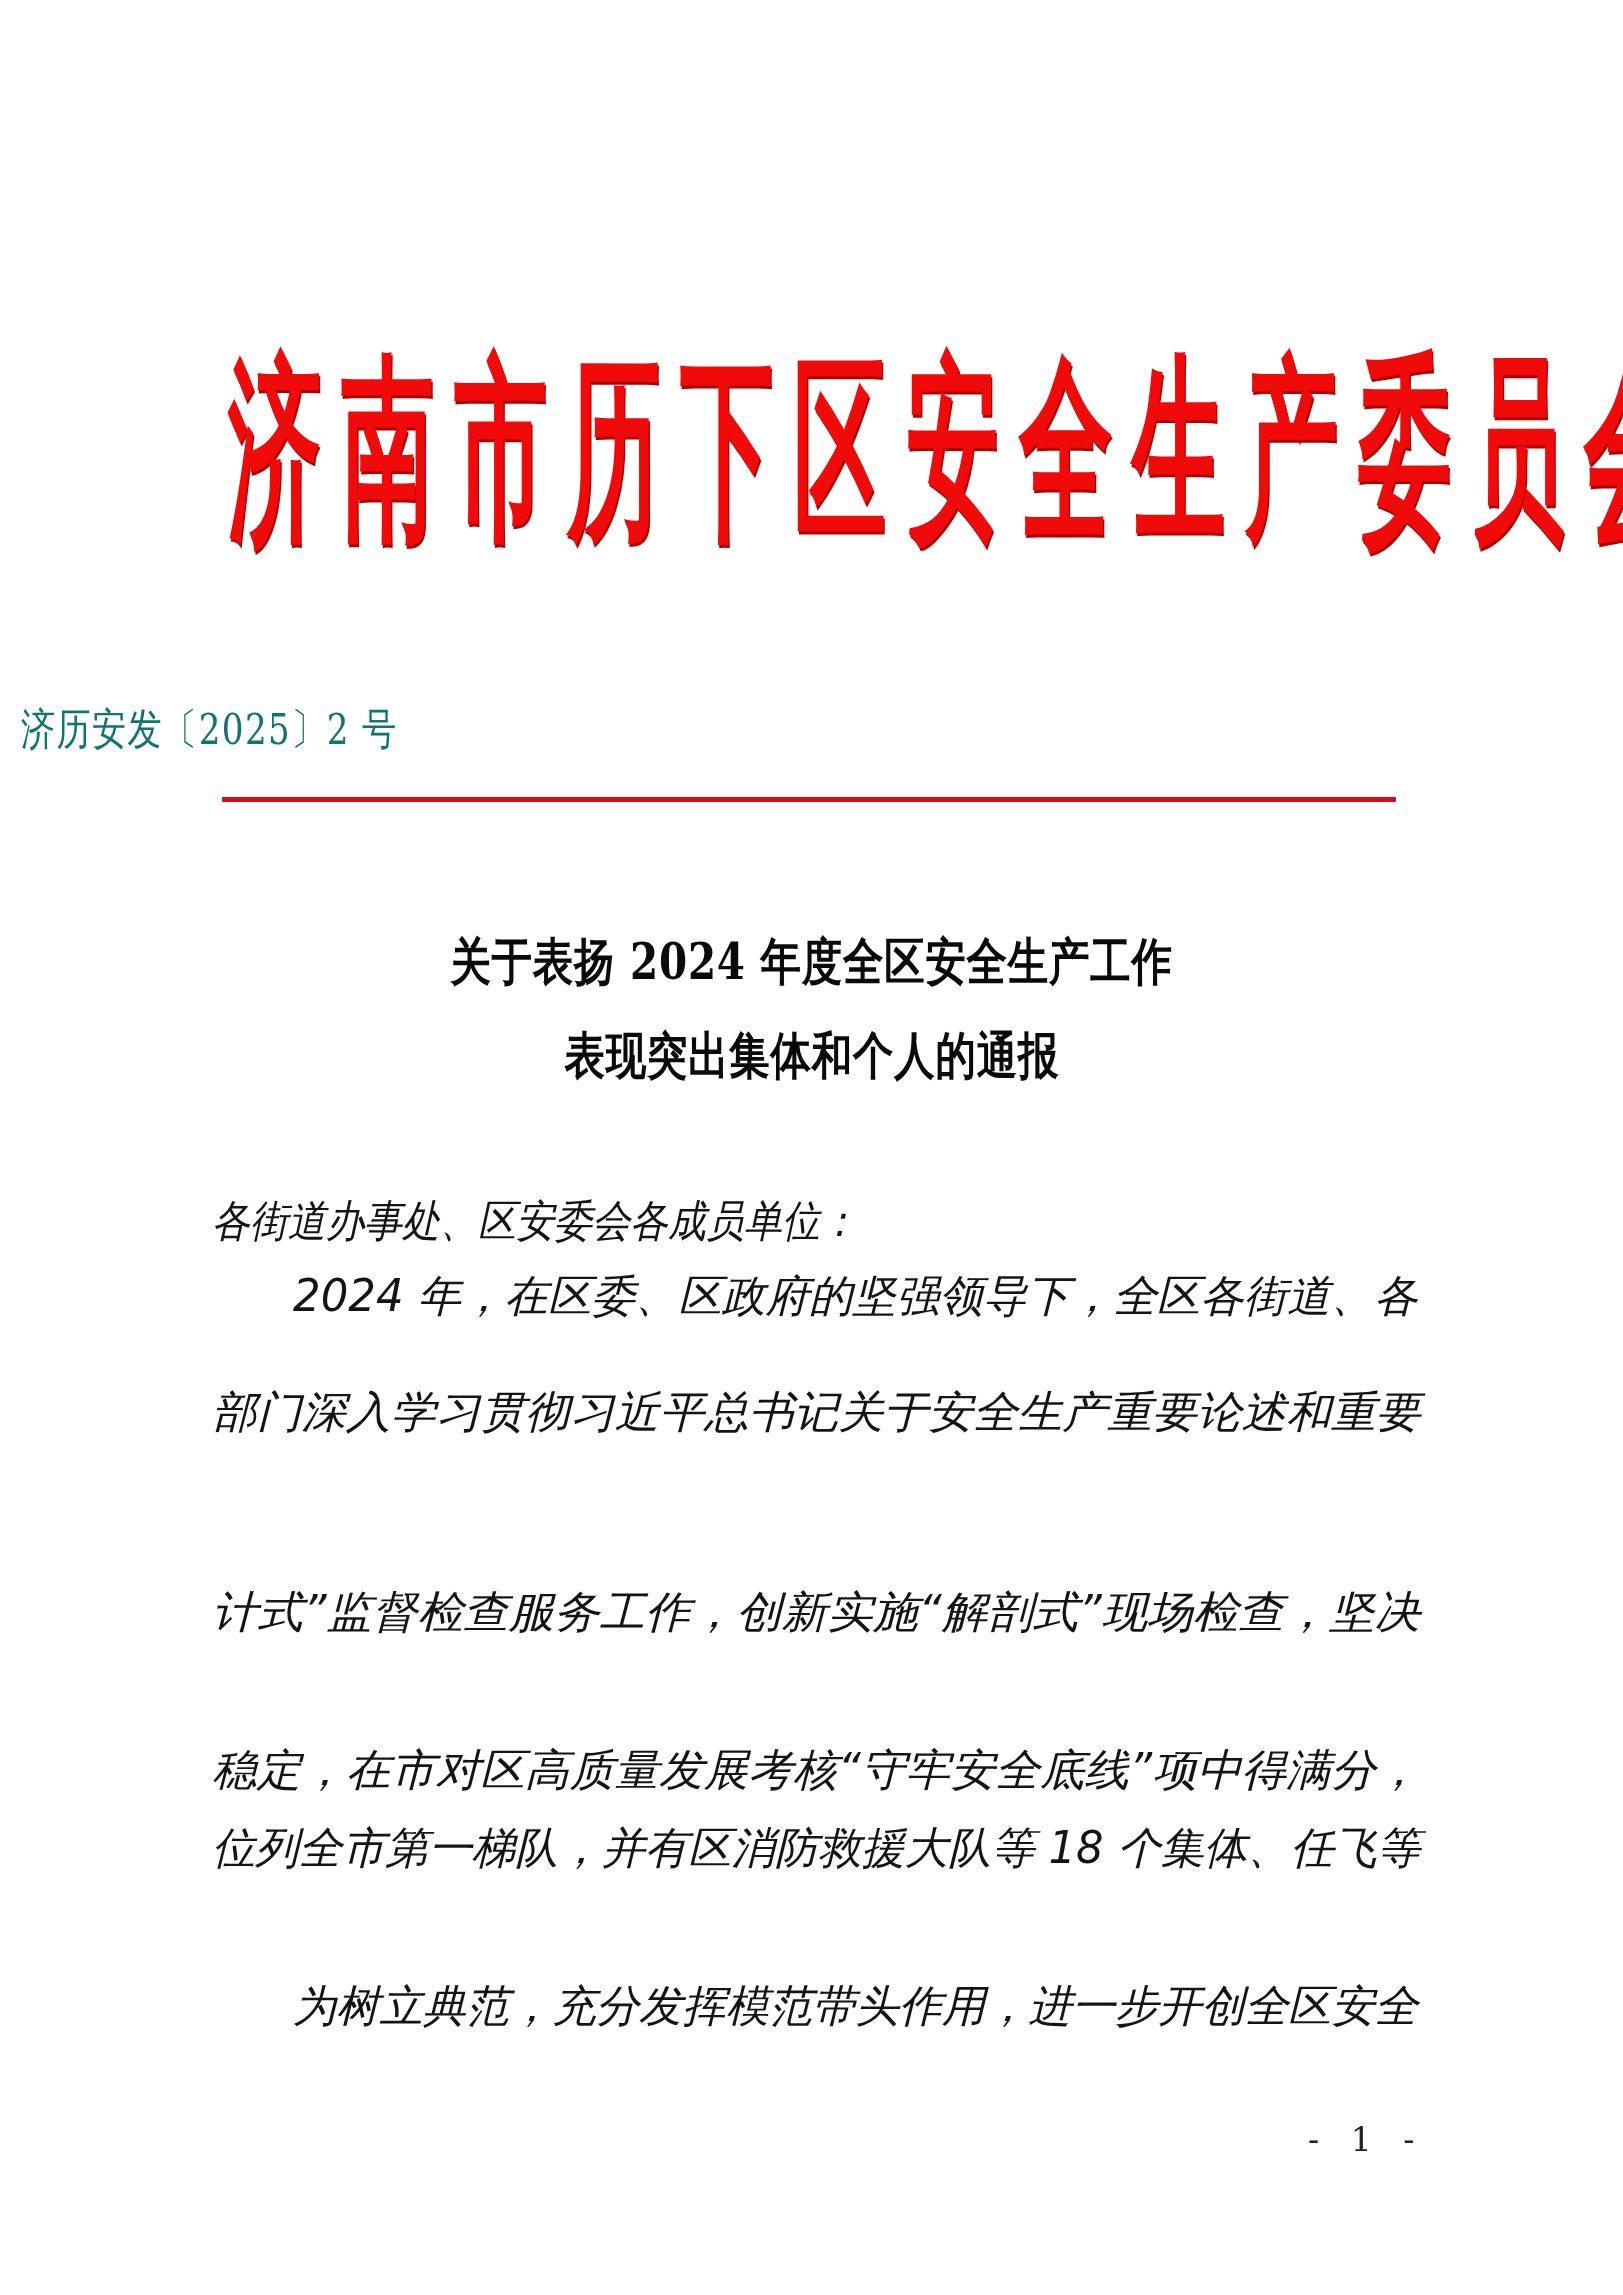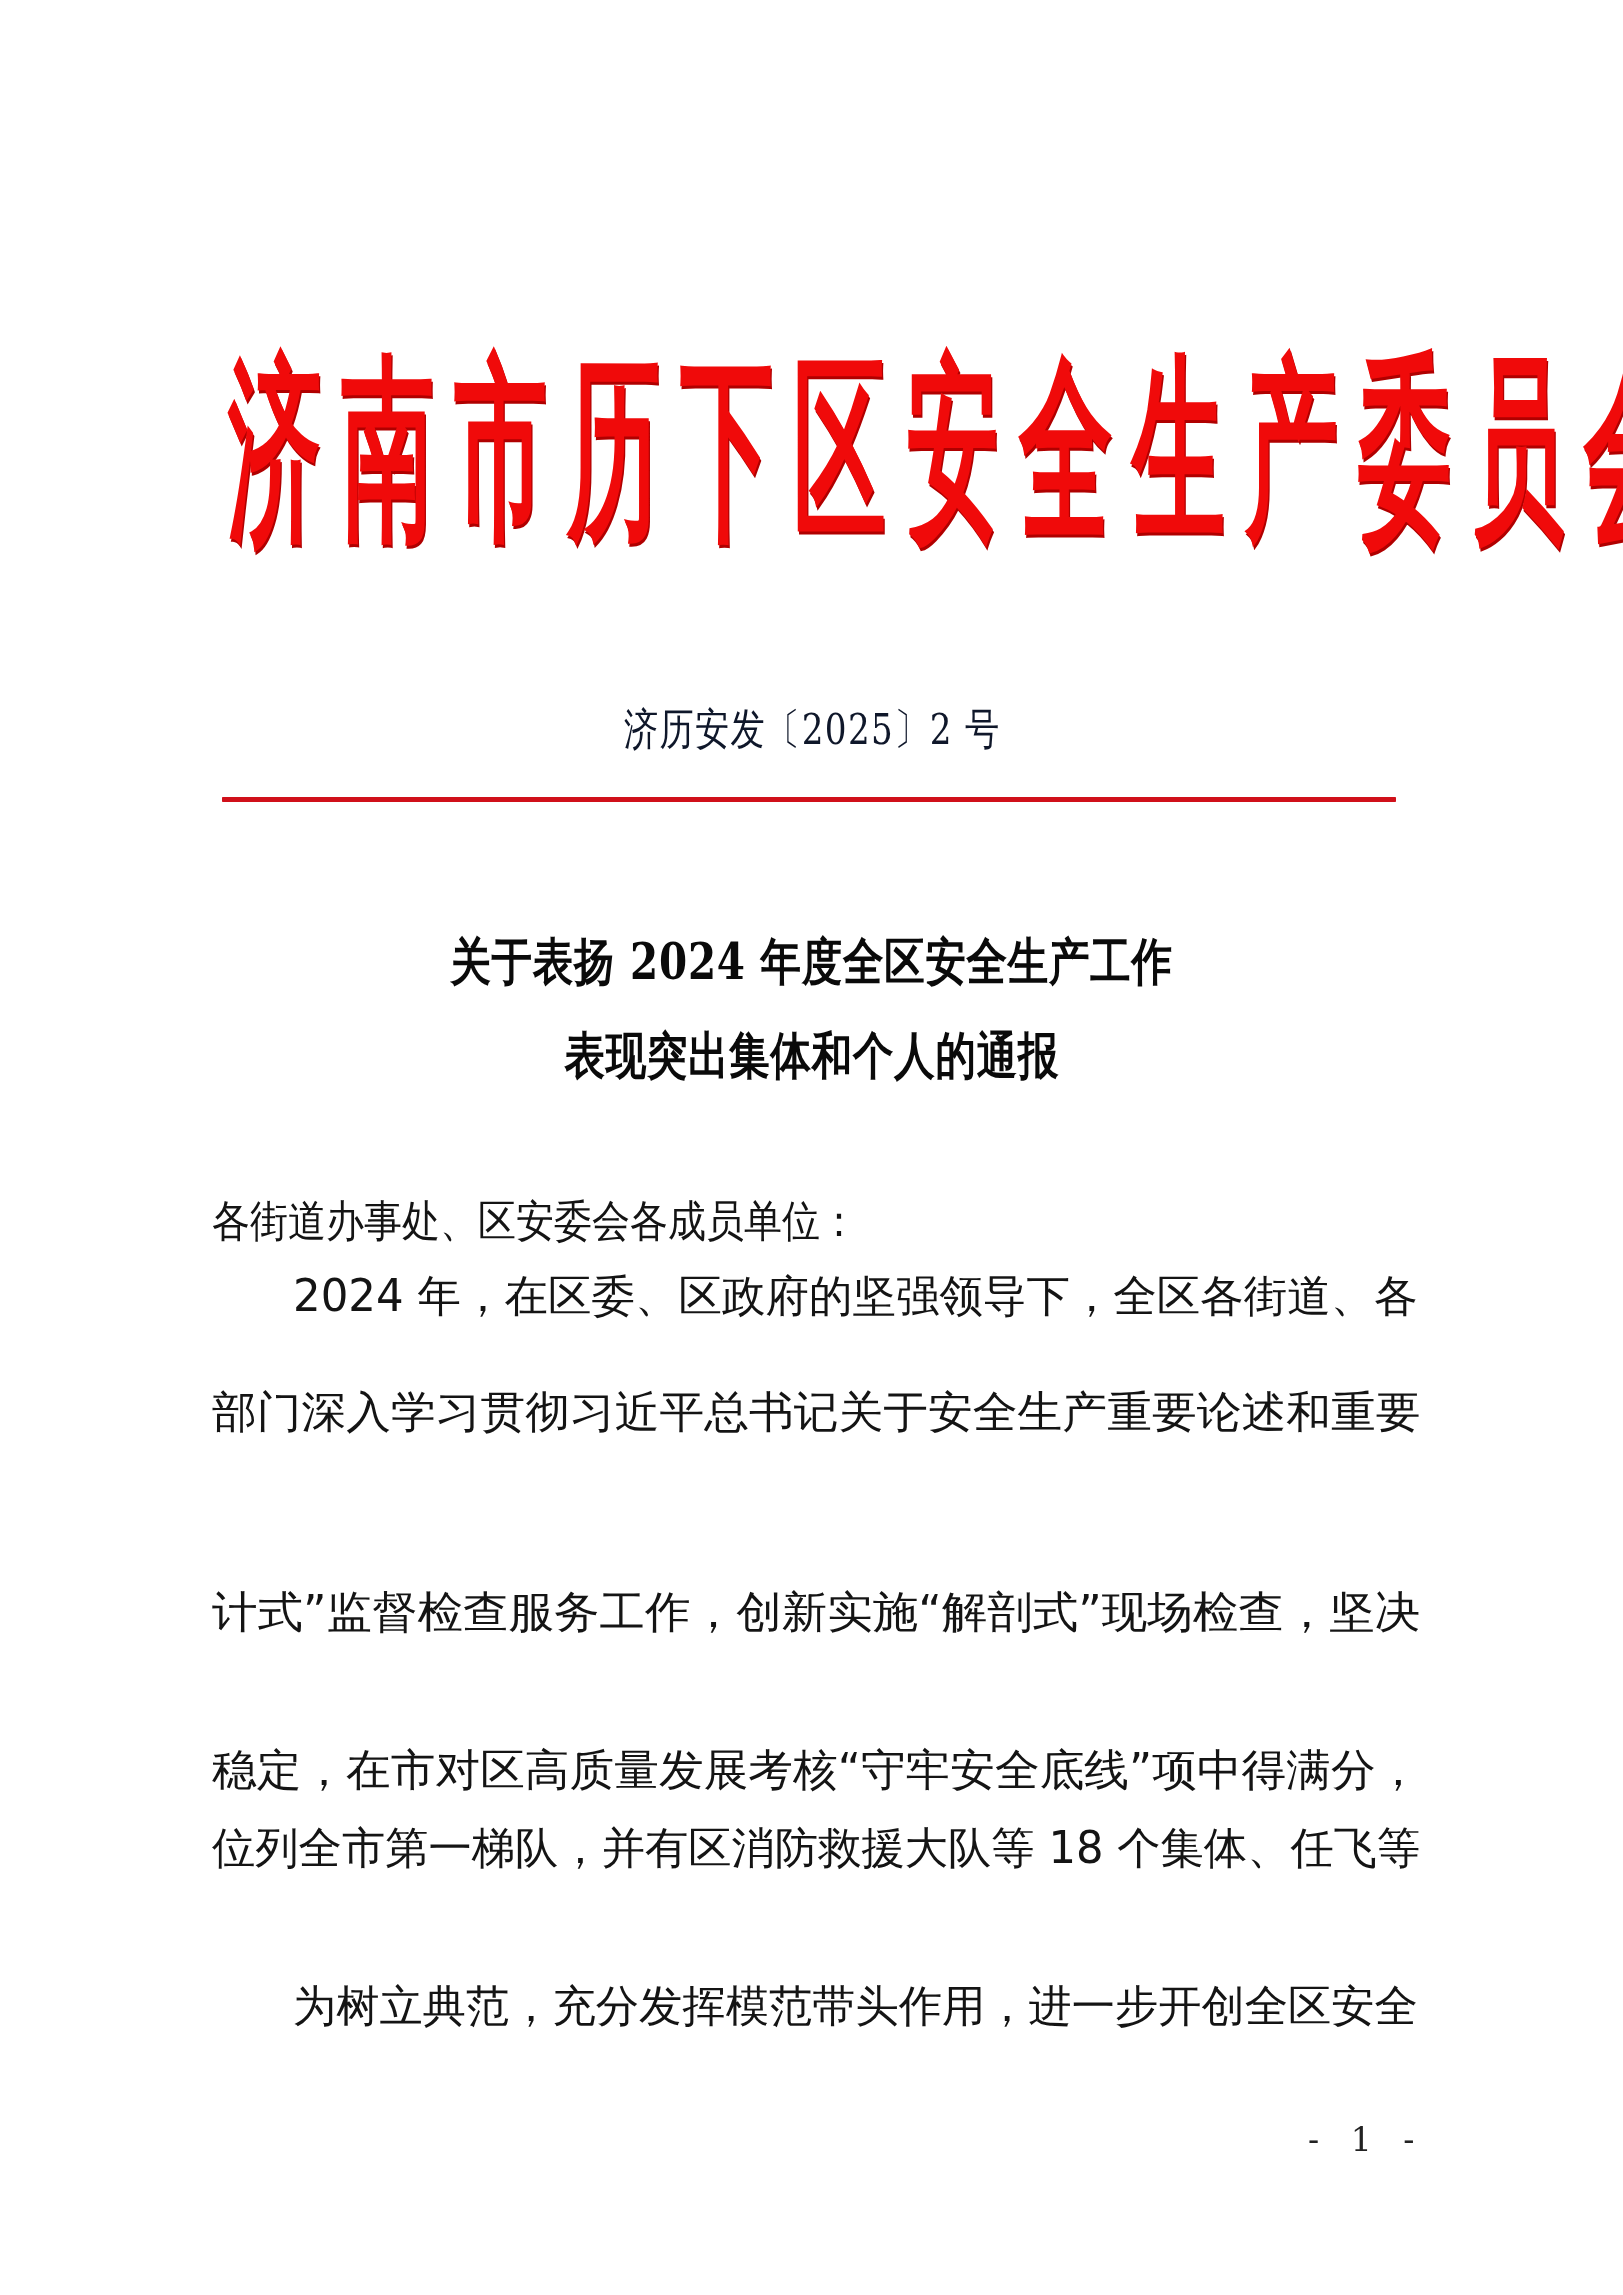--- a/index.html
+++ b/index.html
@@ -42,24 +42,24 @@
       display: inline-block;
       transform: scaleY(1.75) scaleX(0.82);
       transform-origin: center center;
       text-shadow: 1.5px 1.5px 0 #b00000;
     }
     .doc-number {
       position: absolute;
       left: 0;
       top: 707px;
       width: 1624px;
-      text-align: center;
+      text-align: left;
       font-size: 38px;
       line-height: 45px;
-      color: #0f172a;
+      color: #0f766e;
       letter-spacing: 1.5px;
     }
     .doc-number span {
       display: inline-block;
       transform: scaleY(1.15) scaleX(0.9);
     }
     .red-rule {
       position: absolute;
       left: 222px;
       top: 797px;
@@ -88,20 +88,21 @@
     .title.line2 { top: 1026px; }
     .body-text {
       position: absolute;
       left: 212px;
       width: 1203px;
       font-family: "DejaVu Sans", "Liberation Sans", sans-serif;
       font-size: 38px;
       color: #141414;
       white-space: nowrap;
       line-height: 45px;
+      font-style: italic;
     }
     .body-text span.txt {
       display: inline-block;
       transform: scaleY(1.15);
       transform-origin: left center;
     }
     .page-number {
       position: absolute;
       left: 1308px;
       top: 2121px;

